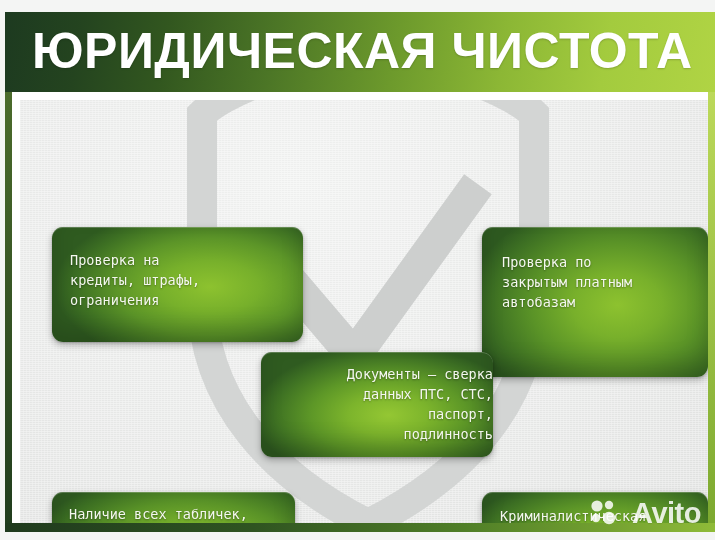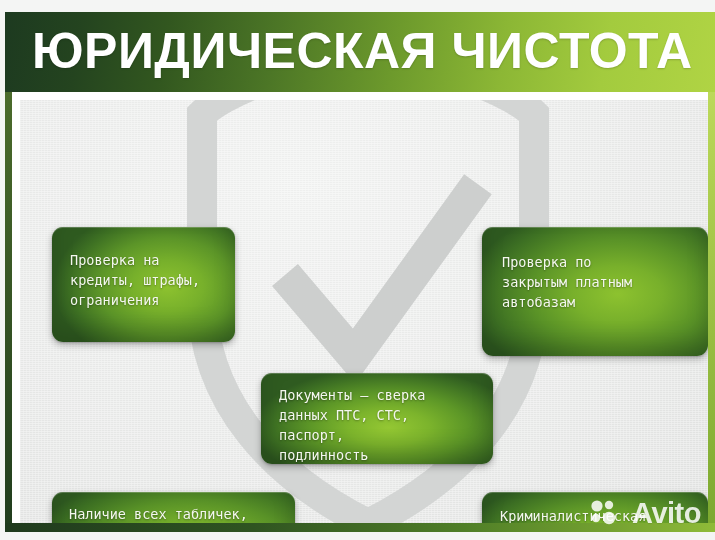--- a/index.html
+++ b/index.html
@@ -130,37 +130,38 @@
     color: #f4f7ef;
     font-family: "DejaVu Sans Mono", monospace;
     font-size: 13.5px;
     line-height: 20px;
     white-space: pre-line;
     text-shadow: 0 1px 2px rgba(0,0,0,0.35);
   }
 
   
   #card-credits {
-    left: 32px; top: 127px; width: 183px; height: 115px;
+    left: 32px; top: 127px; width: 251px; height: 115px;
     background:
       radial-gradient(ellipse 62% 70% at 63% 52%, #8dc22f 0%, #77b02b 32%, #5c9528 60%, #3e7123 85%, #2f5b20 100%);
   }
   #card-credits .card-text { margin: 23px 0 0 18px; }
 
   #card-autobase {
-    left: 462px; top: 127px; width: 226px; height: 129px;
+    left: 462px; top: 127px; width: 226px; height: 150px;
     background:
       radial-gradient(ellipse 66% 72% at 60% 52%, #8dc22f 0%, #78b02b 30%, #5a9327 58%, #3d7023 85%, #2e5a20 100%);
   }
   #card-autobase .card-text { margin: 25px 0 0 20px; }
 
   #card-documents {
-    left: 241px; top: 273px; width: 232px; height: 91px;
+    left: 241px; top: 252px; width: 232px; height: 105px;
     background:
       radial-gradient(ellipse 58% 66% at 55% 60%, #94c733 0%, #7cb42c 30%, #5d9727 58%, #3e7123 85%, #2f5b20 100%);
+    text-align: right;
   }
   #card-documents .card-text { margin: 12px 0 0 18px; }
 
   #card-plates {
     left: 32px; top: 392px; width: 243px; height: 104px;
     background:
       radial-gradient(ellipse 66% 72% at 58% 52%, #8cc12f 0%, #75ae2b 32%, #599227 60%, #3c6f22 86%, #2e5920 100%);
   }
   #card-plates .card-text { margin: 12px 0 0 17px; }
 

